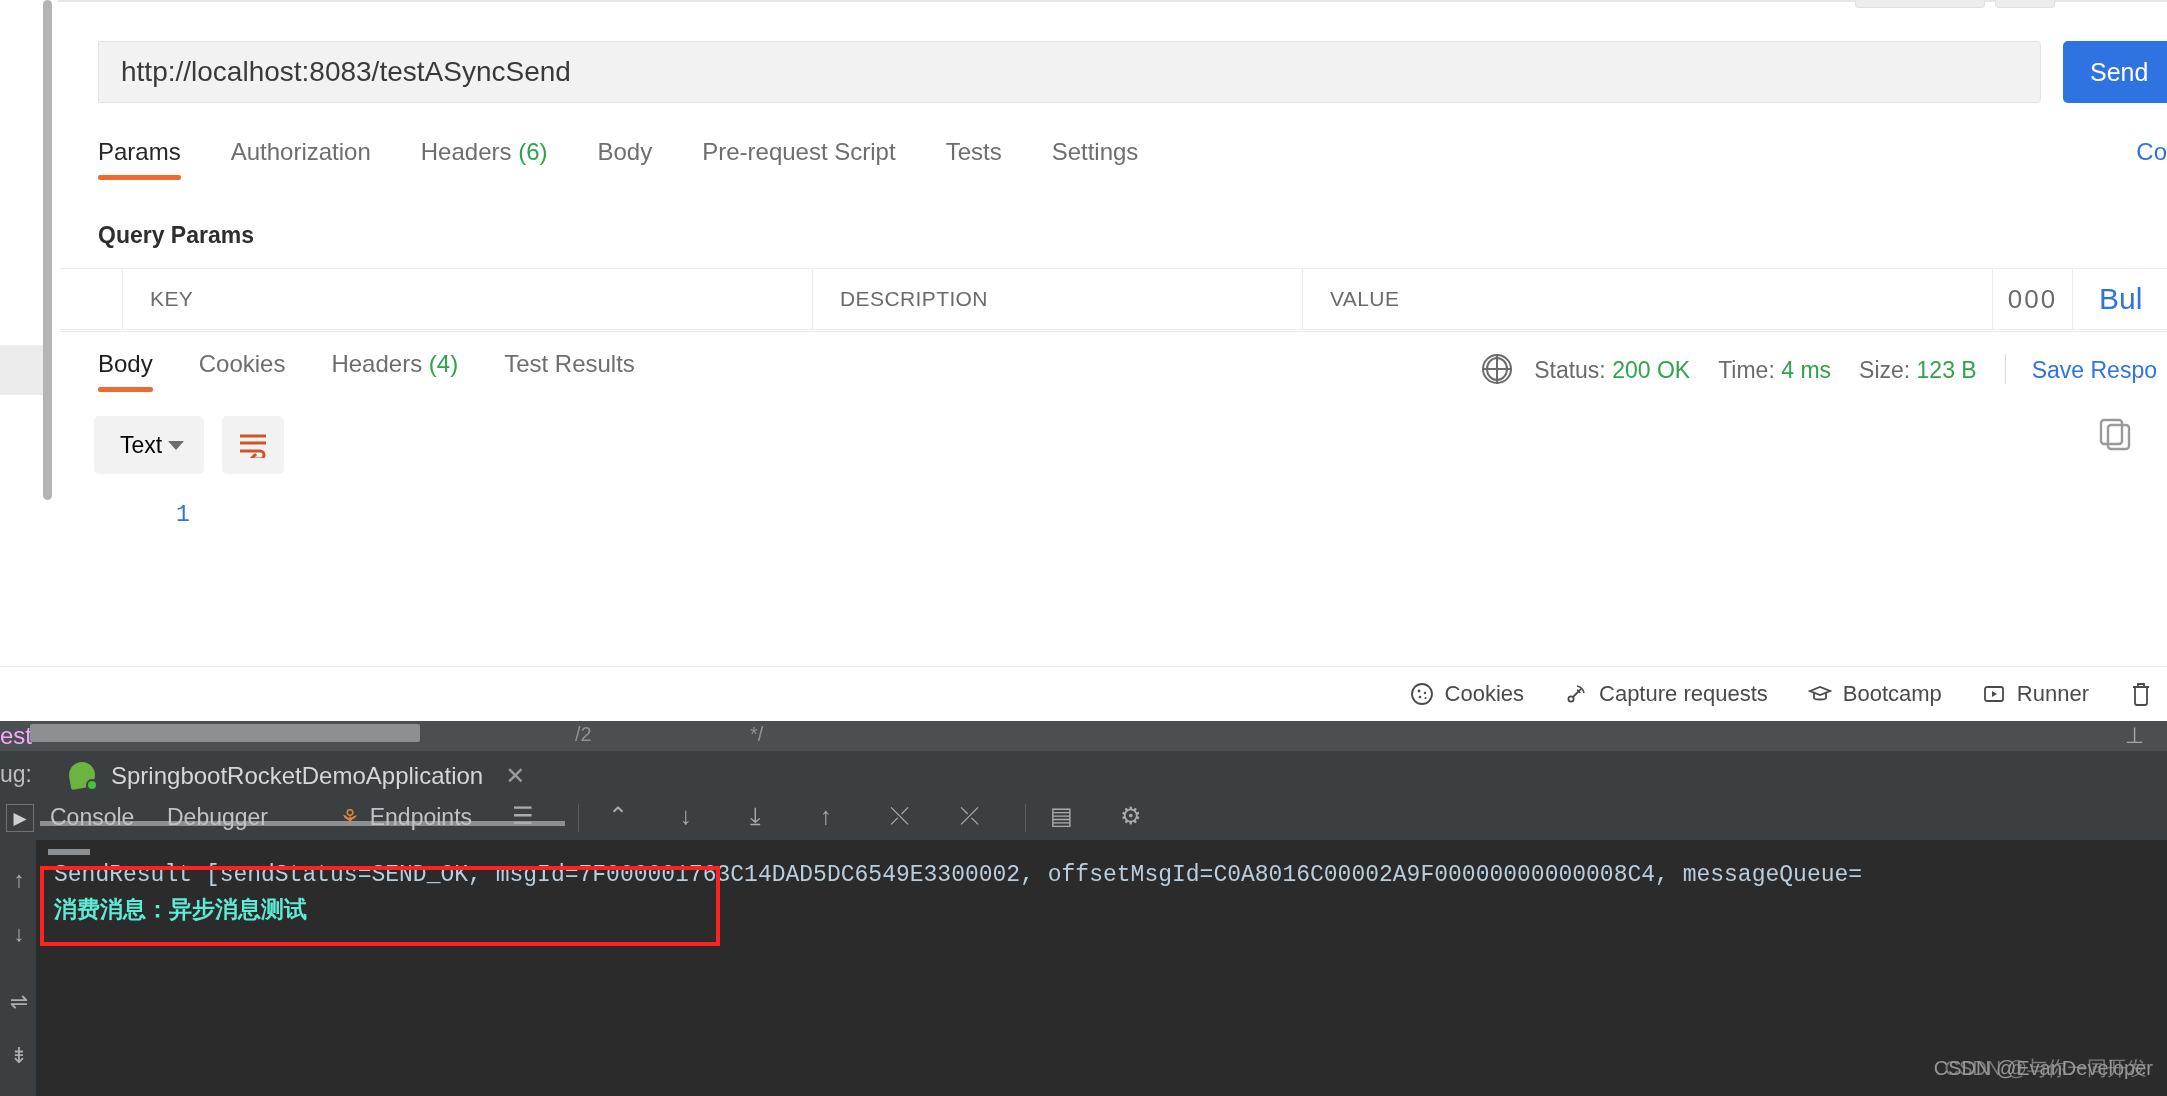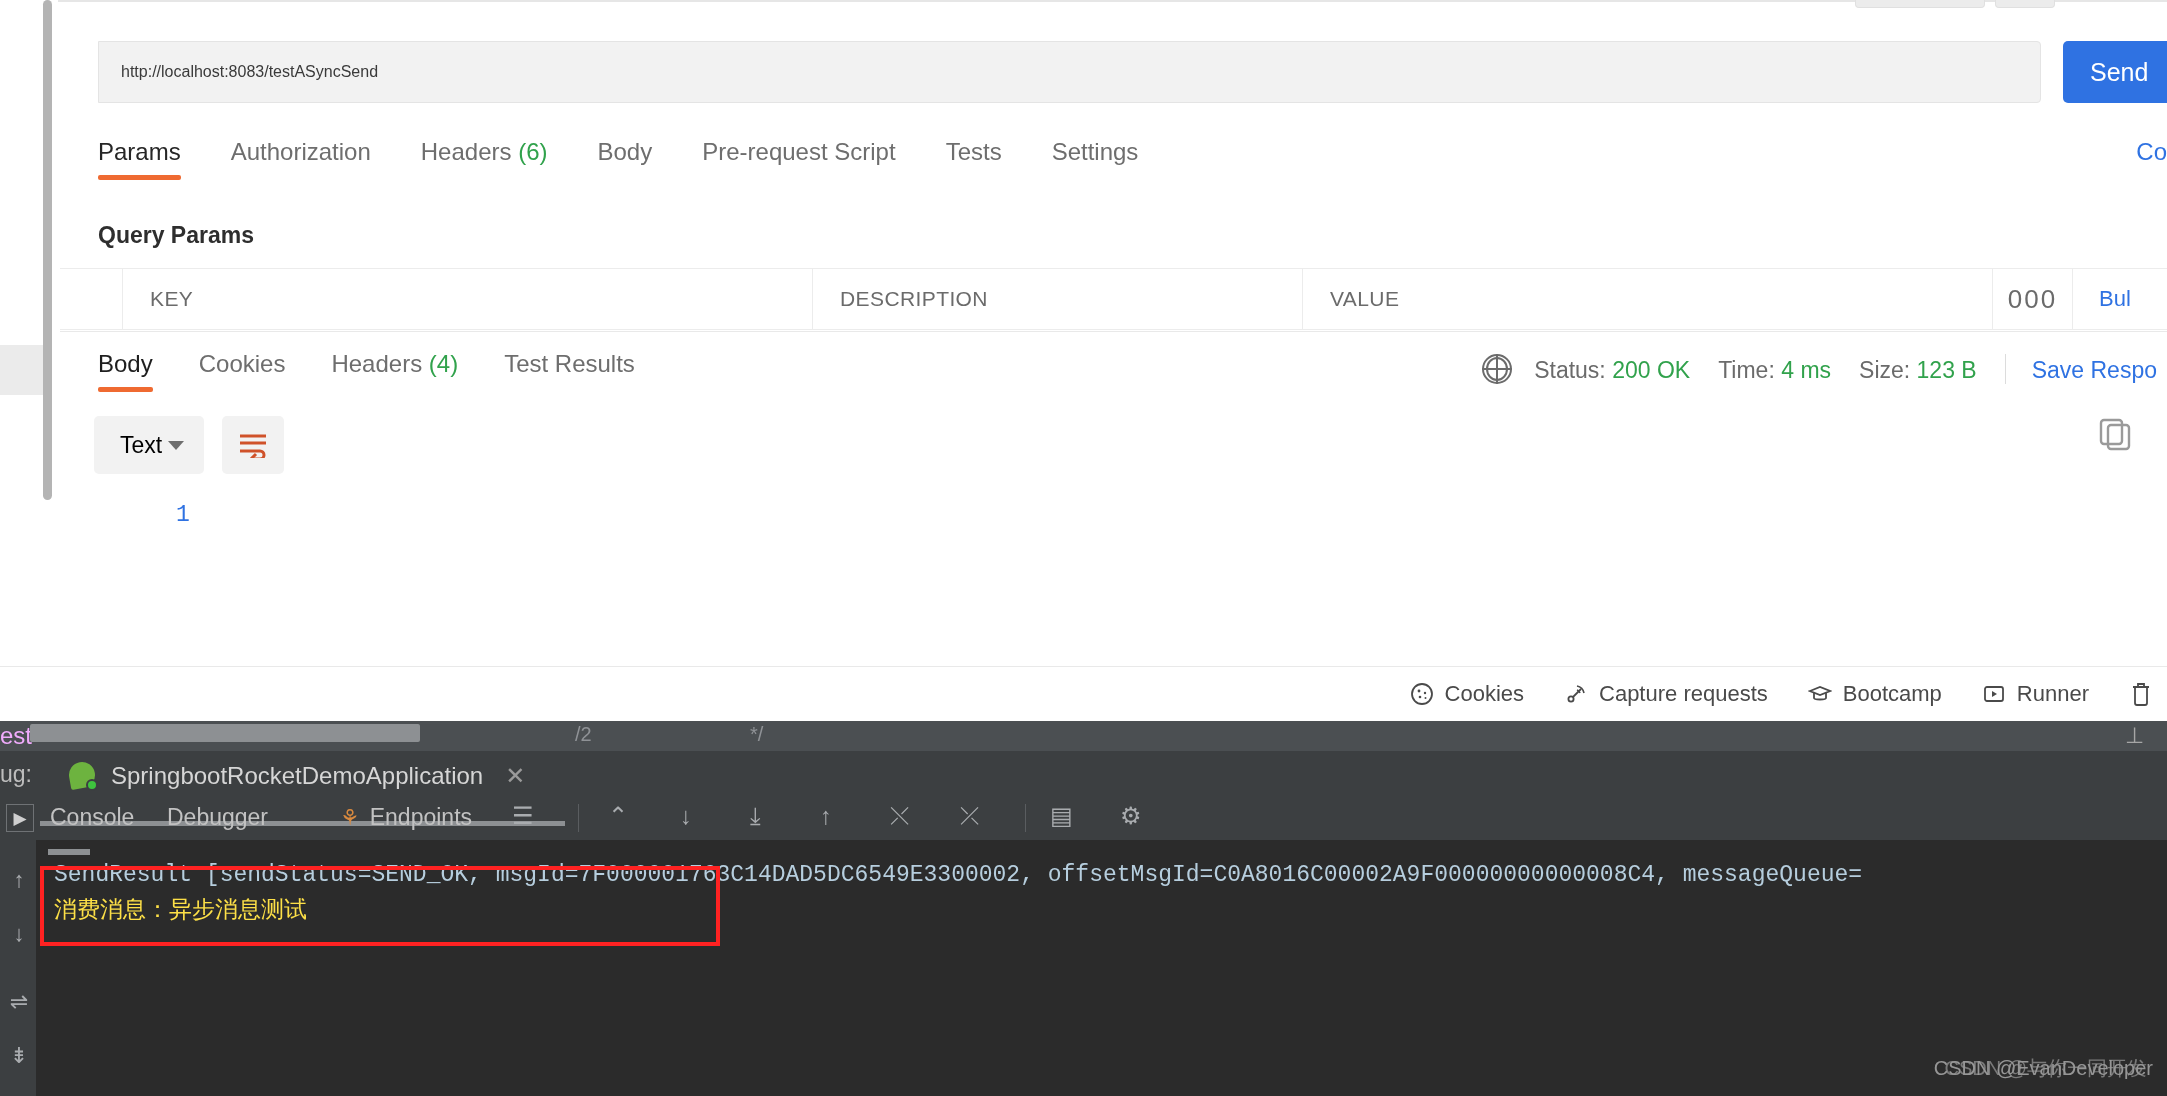--- a/index.html
+++ b/index.html
@@ -59,21 +59,21 @@
   .chev {
     width: 0; height: 0;
     border-left: 8px solid transparent; border-right: 8px solid transparent;
     border-top: 9px solid #8a8a8a;
   }
   .url-box {
     flex: 1; background: #f2f2f2; border: 1px solid #e4e4e4;
     border-radius: 0 4px 4px 0;
     display: flex; align-items: center; padding-left: 22px;
   }
-  .url-text { font-size: 16px; color: #3a3a3a; }
+  .url-text { font-size: 28px; color: #3a3a3a; }
   .send-btn {
     position: absolute; left: 2063px; top: 41px; width: 160px; height: 62px;
     background: #2f72e2; border-radius: 5px; color: #fff;
     font-size: 25px; display: flex; align-items: center; padding-left: 27px;
     border: none; font-family: inherit; cursor: pointer;
   }
 
   
   .req-tabs {
     position: absolute; left: 98px; top: 138px; height: 48px;
@@ -113,21 +113,21 @@
   .qp-key { width: 690px; }
   .qp-val { width: 690px; }
   .qp-desc { width: 490px; }
   .qp-dots {
     width: 80px; display: flex; align-items: center; justify-content: center;
     color: #6b6b6b; font-size: 26px; letter-spacing: 2px;
     border-right: 1px solid #ececec; cursor: pointer;
   }
   .qp-bulk {
     flex: 1; display: flex; align-items: center; padding-left: 26px;
-    font-size: 22px; color: #2f72e2; cursor: pointer;
+    font-size: 30px; color: #2f72e2; cursor: pointer;
   }
 
   
   .resp-wrap {
     position: absolute; left: 60px; top: 331px; width: 2107px; height: 335px;
     background: #fff; border-top: 1px solid #e9e9e9;
   }
   .resp-tabs {
     position: absolute; left: 38px; top: 18px; display: flex; align-items: flex-start;
   }
@@ -290,21 +290,21 @@
     color: #a9acaf; font-size: 22px; cursor: pointer;
   }
 
   .console {
     position: absolute; left: 36px; top: 119px; right: 0; bottom: 0;
     background: #2b2b2b; font-family: "Liberation Mono", monospace;
     color: #b6cede; font-size: 23px; padding: 18px 0 0 18px; overflow: hidden;
     white-space: nowrap;
   }
   .console-line { line-height: 1.55; }
-  .console-line.cn { color: #fde047; }
+  .console-line.cn { color: #5eead4; font-weight: bold; }
   .console-scroll-top {
     position: absolute; left: 48px; top: 849px; width: 42px; height: 6px;
     background: #8d9093;
   }
 
   .redbox {
     position: absolute; left: 40px; top: 866px; width: 680px; height: 80px;
     border: 4px solid #ff2222; pointer-events: none;
   }
   .watermark {

